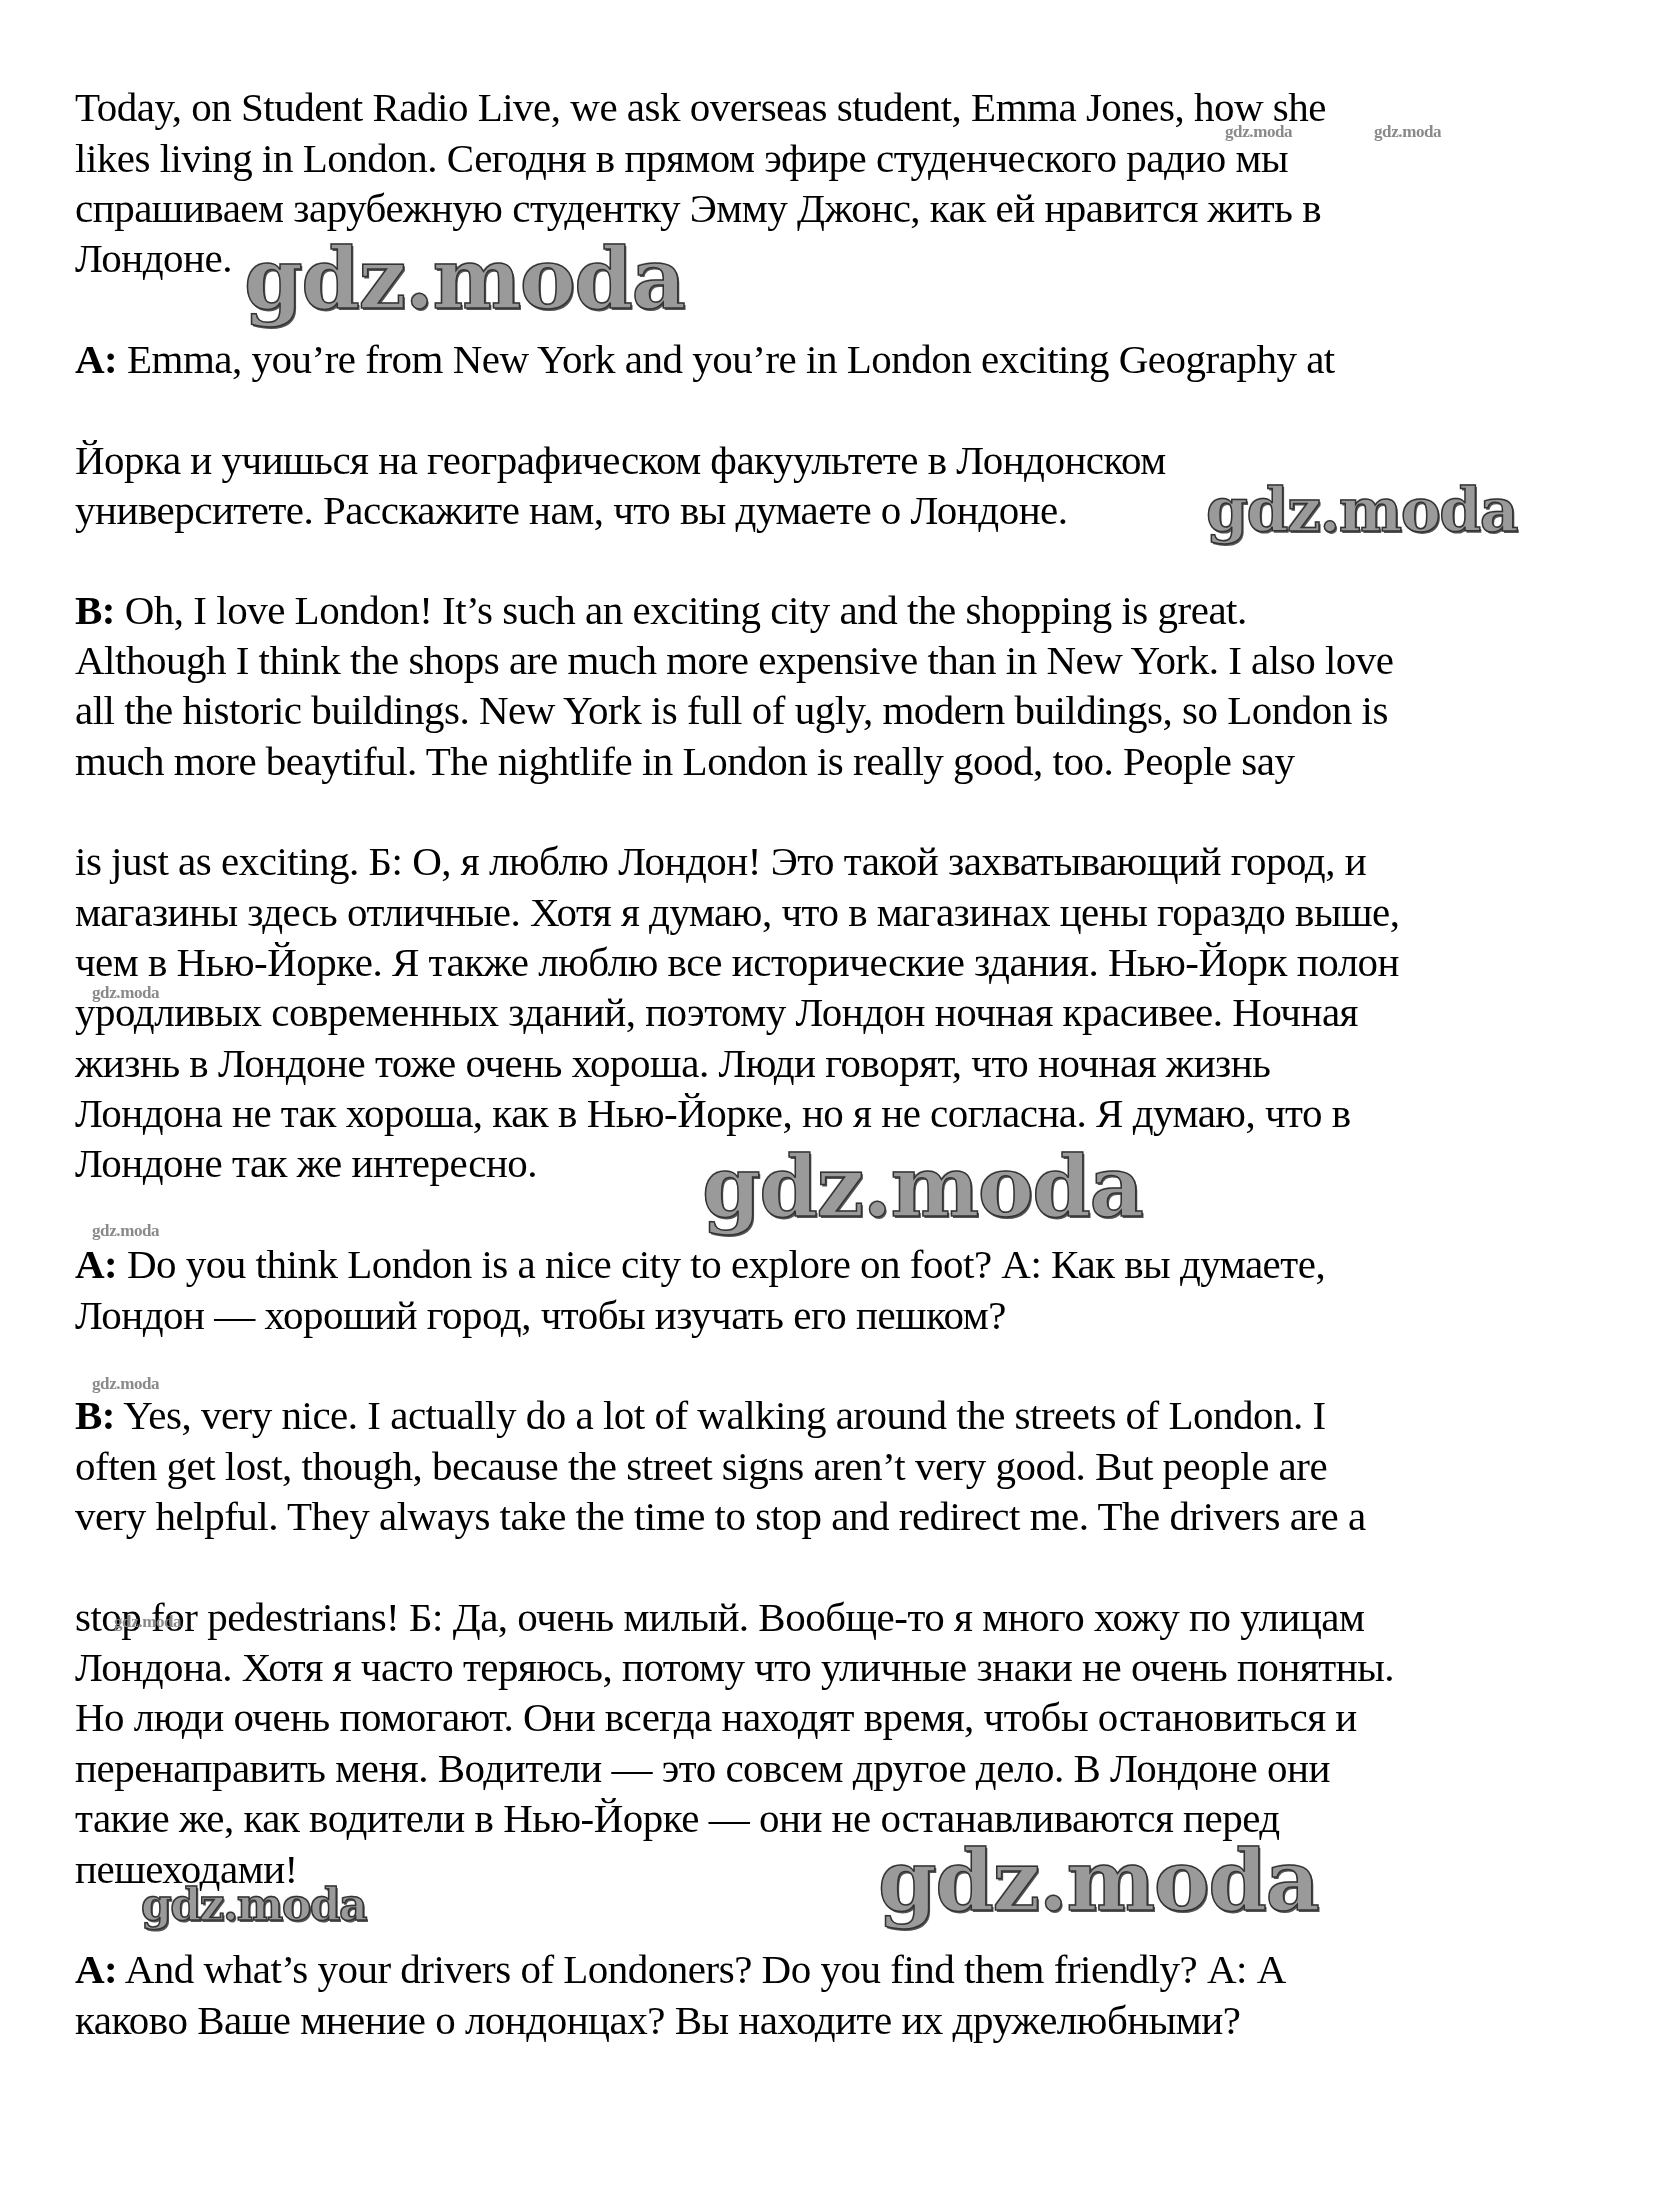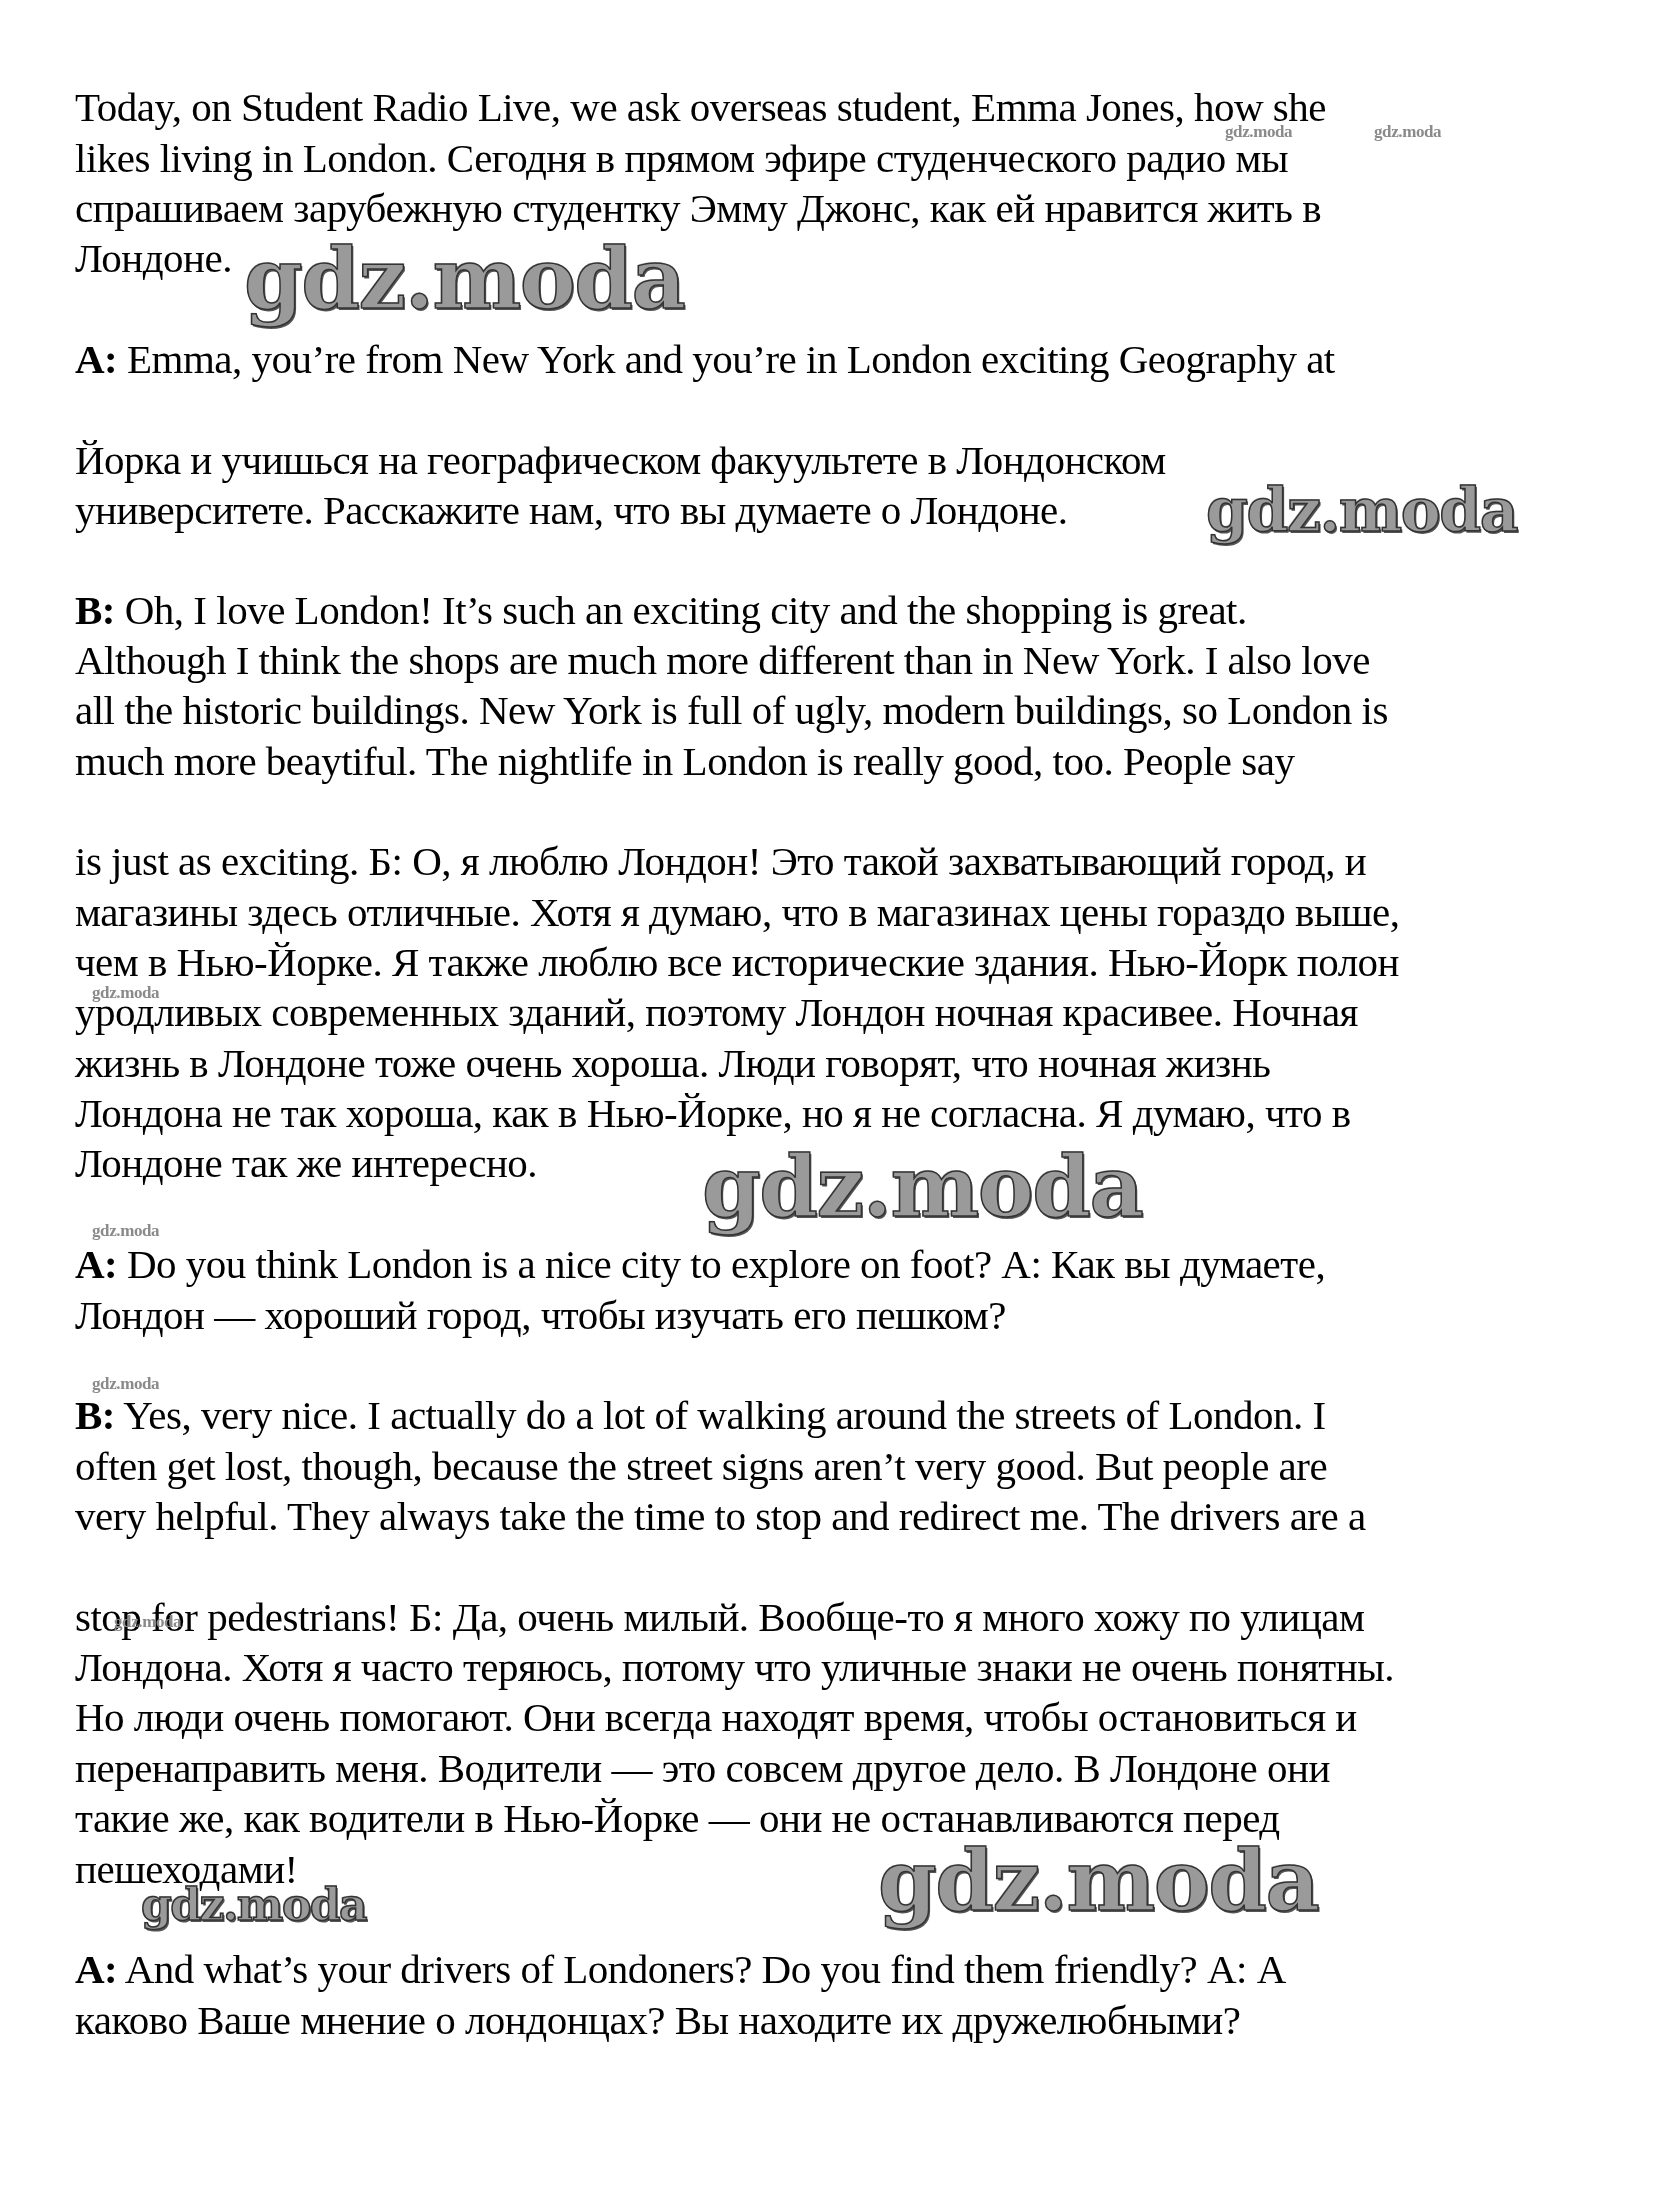--- a/index.html
+++ b/index.html
@@ -36,21 +36,21 @@
   <div class="line" style="top:82px">Today, on Student Radio Live, we ask overseas student, Emma Jones, how she</div>
   <div class="line" style="top:133px">likes living in London. Сегодня в прямом эфире студенческого радио мы</div>
   <div class="line" style="top:183px">спрашиваем зарубежную студентку Эмму Джонс, как ей нравится жить в</div>
   <div class="line" style="top:233px">Лондоне.</div>
 
   <div class="line" style="top:334px"><span class="spk">A:</span><span> Emma, you’re from New York and you’re in London exciting Geography at</span></div>
   <div class="line" style="top:435px">Йорка и учишься на географическом факуультете в Лондонском</div>
   <div class="line" style="top:485px">университете. Расскажите нам, что вы думаете о Лондоне.</div>
 
   <div class="line" style="top:585px"><span class="spk">B:</span><span> Oh, I love London! It’s such an exciting city and the shopping is great.</span></div>
-  <div class="line" style="top:635px">Although I think the shops are much more different than in New York. I also love</div>
+  <div class="line" style="top:635px">Although I think the shops are much more expensive than in New York. I also love</div>
   <div class="line" style="top:685px">all the historic buildings. New York is full of ugly, modern buildings, so London is</div>
   <div class="line" style="top:736px">much more beaytiful. The nightlife in London is really good, too. People say</div>
   <div class="line" style="top:836px">is just as exciting. Б: О, я люблю Лондон! Это такой захватывающий город, и</div>
   <div class="line" style="top:887px">магазины здесь отличные. Хотя я думаю, что в магазинах цены гораздо выше,</div>
   <div class="line" style="top:937px">чем в Нью-Йорке. Я также люблю все исторические здания. Нью-Йорк полон</div>
   <div class="line" style="top:987px">уродливых современных зданий, поэтому Лондон ночная красивее. Ночная</div>
   <div class="line" style="top:1038px">жизнь в Лондоне тоже очень хороша. Люди говорят, что ночная жизнь</div>
   <div class="line" style="top:1088px">Лондона не так хороша, как в Нью-Йорке, но я не согласна. Я думаю, что в</div>
   <div class="line" style="top:1138px">Лондоне так же интересно.</div>
 

